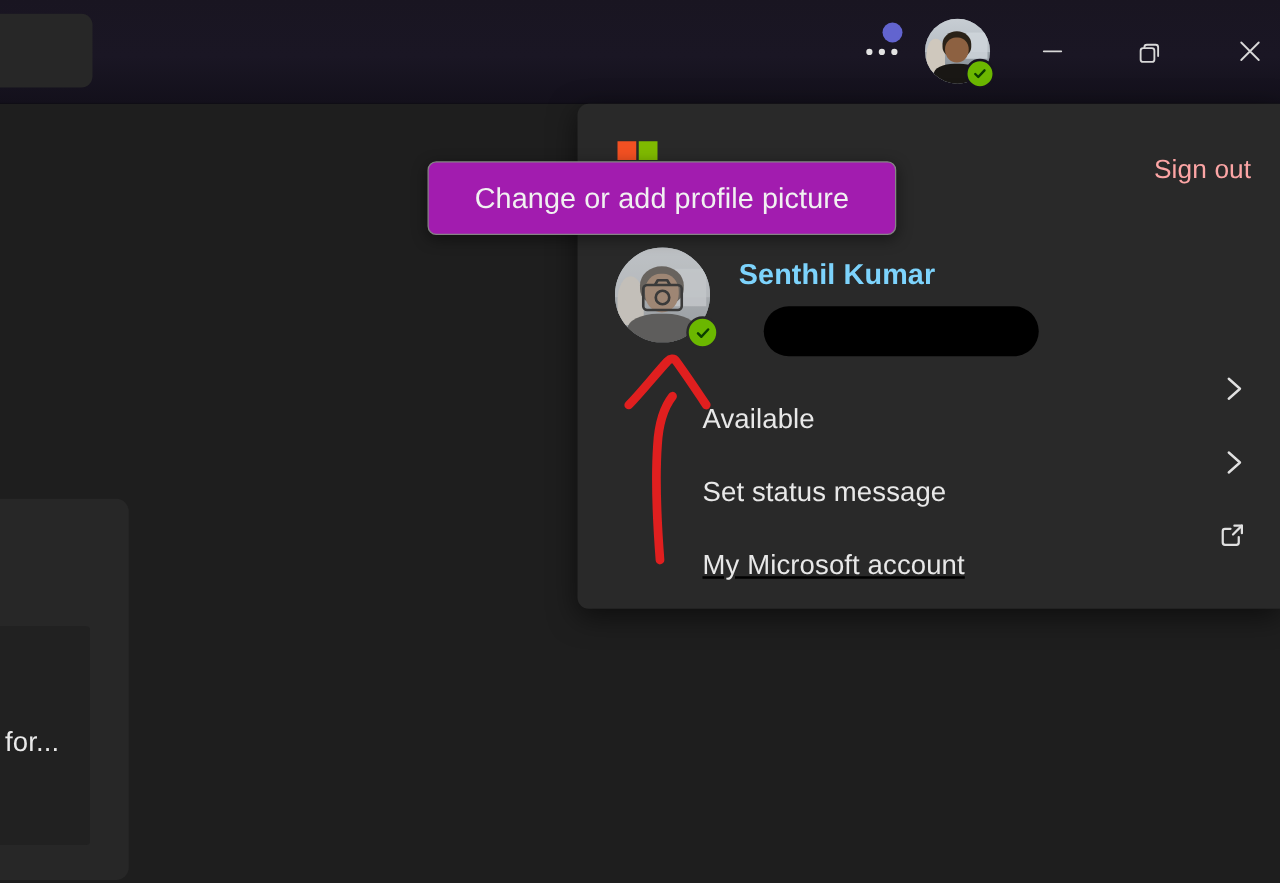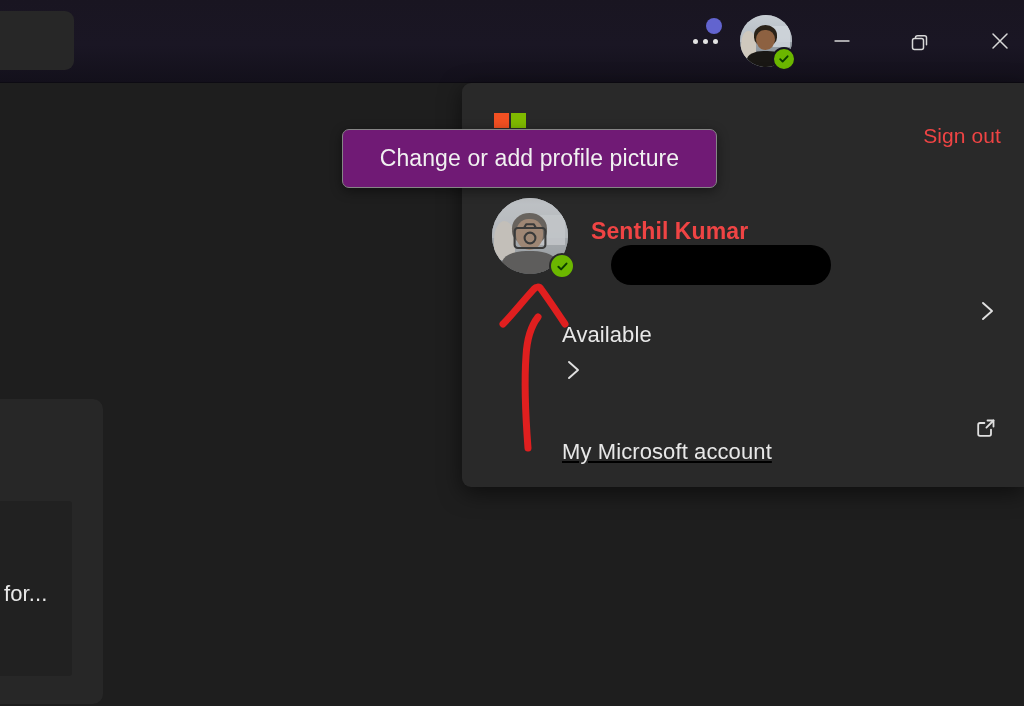--- a/index.html
+++ b/index.html
@@ -151,21 +151,21 @@
   }
   .ms-logo .q1 { left: 0;    top: 0;    background: #f25022; }
   .ms-logo .q2 { left: 17px; top: 0;    background: #7fba00; }
   .ms-logo .q3 { left: 0;    top: 17px; background: #00a4ef; }
   .ms-logo .q4 { left: 17px; top: 17px; background: #ffb900; }
 
   .signout {
     position: absolute;
     right: 17px; top: 37px;
     font-size: 21px;
-    color: #ef4444;
+    color: #fca5a5;
     letter-spacing: .1px;
     cursor: pointer;
     padding: 4px 6px;
   }
 
   
   .profile-row {
     position: absolute;
     left: 30px; top: 113px;
     width: 510px; height: 92px;
@@ -184,23 +184,22 @@
     background: rgba(180,180,180,.45);
     display: flex; align-items: center; justify-content: center;
   }
   .pf-presence { right: 0px; bottom: 1px; width: 22px; height: 22px; border-color: #292929; }
 
   .pf-name {
     position: absolute;
     left: 99px; top: 10px;
     font-size: 23px;
     font-weight: bold;
-    color: #ef4444;
+    color: #7dd3fc;
     letter-spacing: .1px;
-    margin-top: 12px;
   }
   .pf-redact {
     position: absolute;
     left: 119px; top: 49px;
     width: 220px; height: 40px;
     background: #000000;
     border-radius: 20px;
   }
 
   
@@ -223,21 +222,21 @@
   .menu-item .trail svg { display: block; }
   .mi-1 { top: 201px; }
   .mi-2 { top: 260px; }
   .mi-3 { top: 318px; text-decoration: underline; }
 
   
   .tooltip {
     position: absolute;
     left: 342px; top: 129px;
     width: 373px; height: 57px;
-    background: #701a75;
+    background: #a21caf;
     border: 1px solid #858585;
     border-radius: 7px;
     display: flex;
     align-items: center;
     justify-content: center;
     box-shadow: 0 3px 12px rgba(0,0,0,.45);
     z-index: 40;
   }
   .tooltip .tip-text {
     font-size: 23px;
@@ -376,20 +375,21 @@
   <div class="menu-item mi-1">
     <span class="label">Available</span>
     <span class="trail">
       <svg width="22" height="28" viewBox="0 0 22 28" aria-hidden="true">
         <path d="M7 6 L16 14 L7 22" fill="none" stroke="#e0e0e0" stroke-width="1.9" stroke-linecap="round" stroke-linejoin="round"></path>
       </svg>
     </span>
   </div>
 
   <div class="menu-item mi-2">
+    <span class="label">Set status message</span>
     <span class="trail">
       <svg width="22" height="28" viewBox="0 0 22 28" aria-hidden="true">
         <path d="M7 6 L16 14 L7 22" fill="none" stroke="#e0e0e0" stroke-width="1.9" stroke-linecap="round" stroke-linejoin="round"></path>
       </svg>
     </span>
   </div>
 
   <div class="menu-item mi-3">
     <span class="label">My Microsoft account</span>
     <span class="trail">

